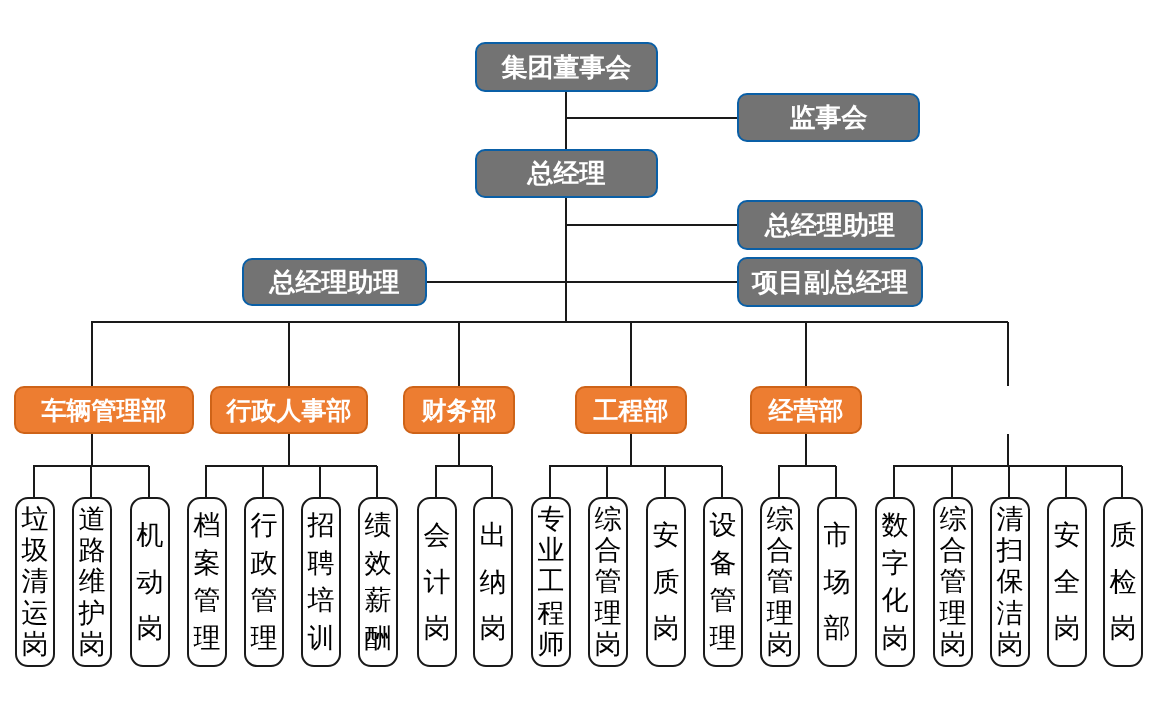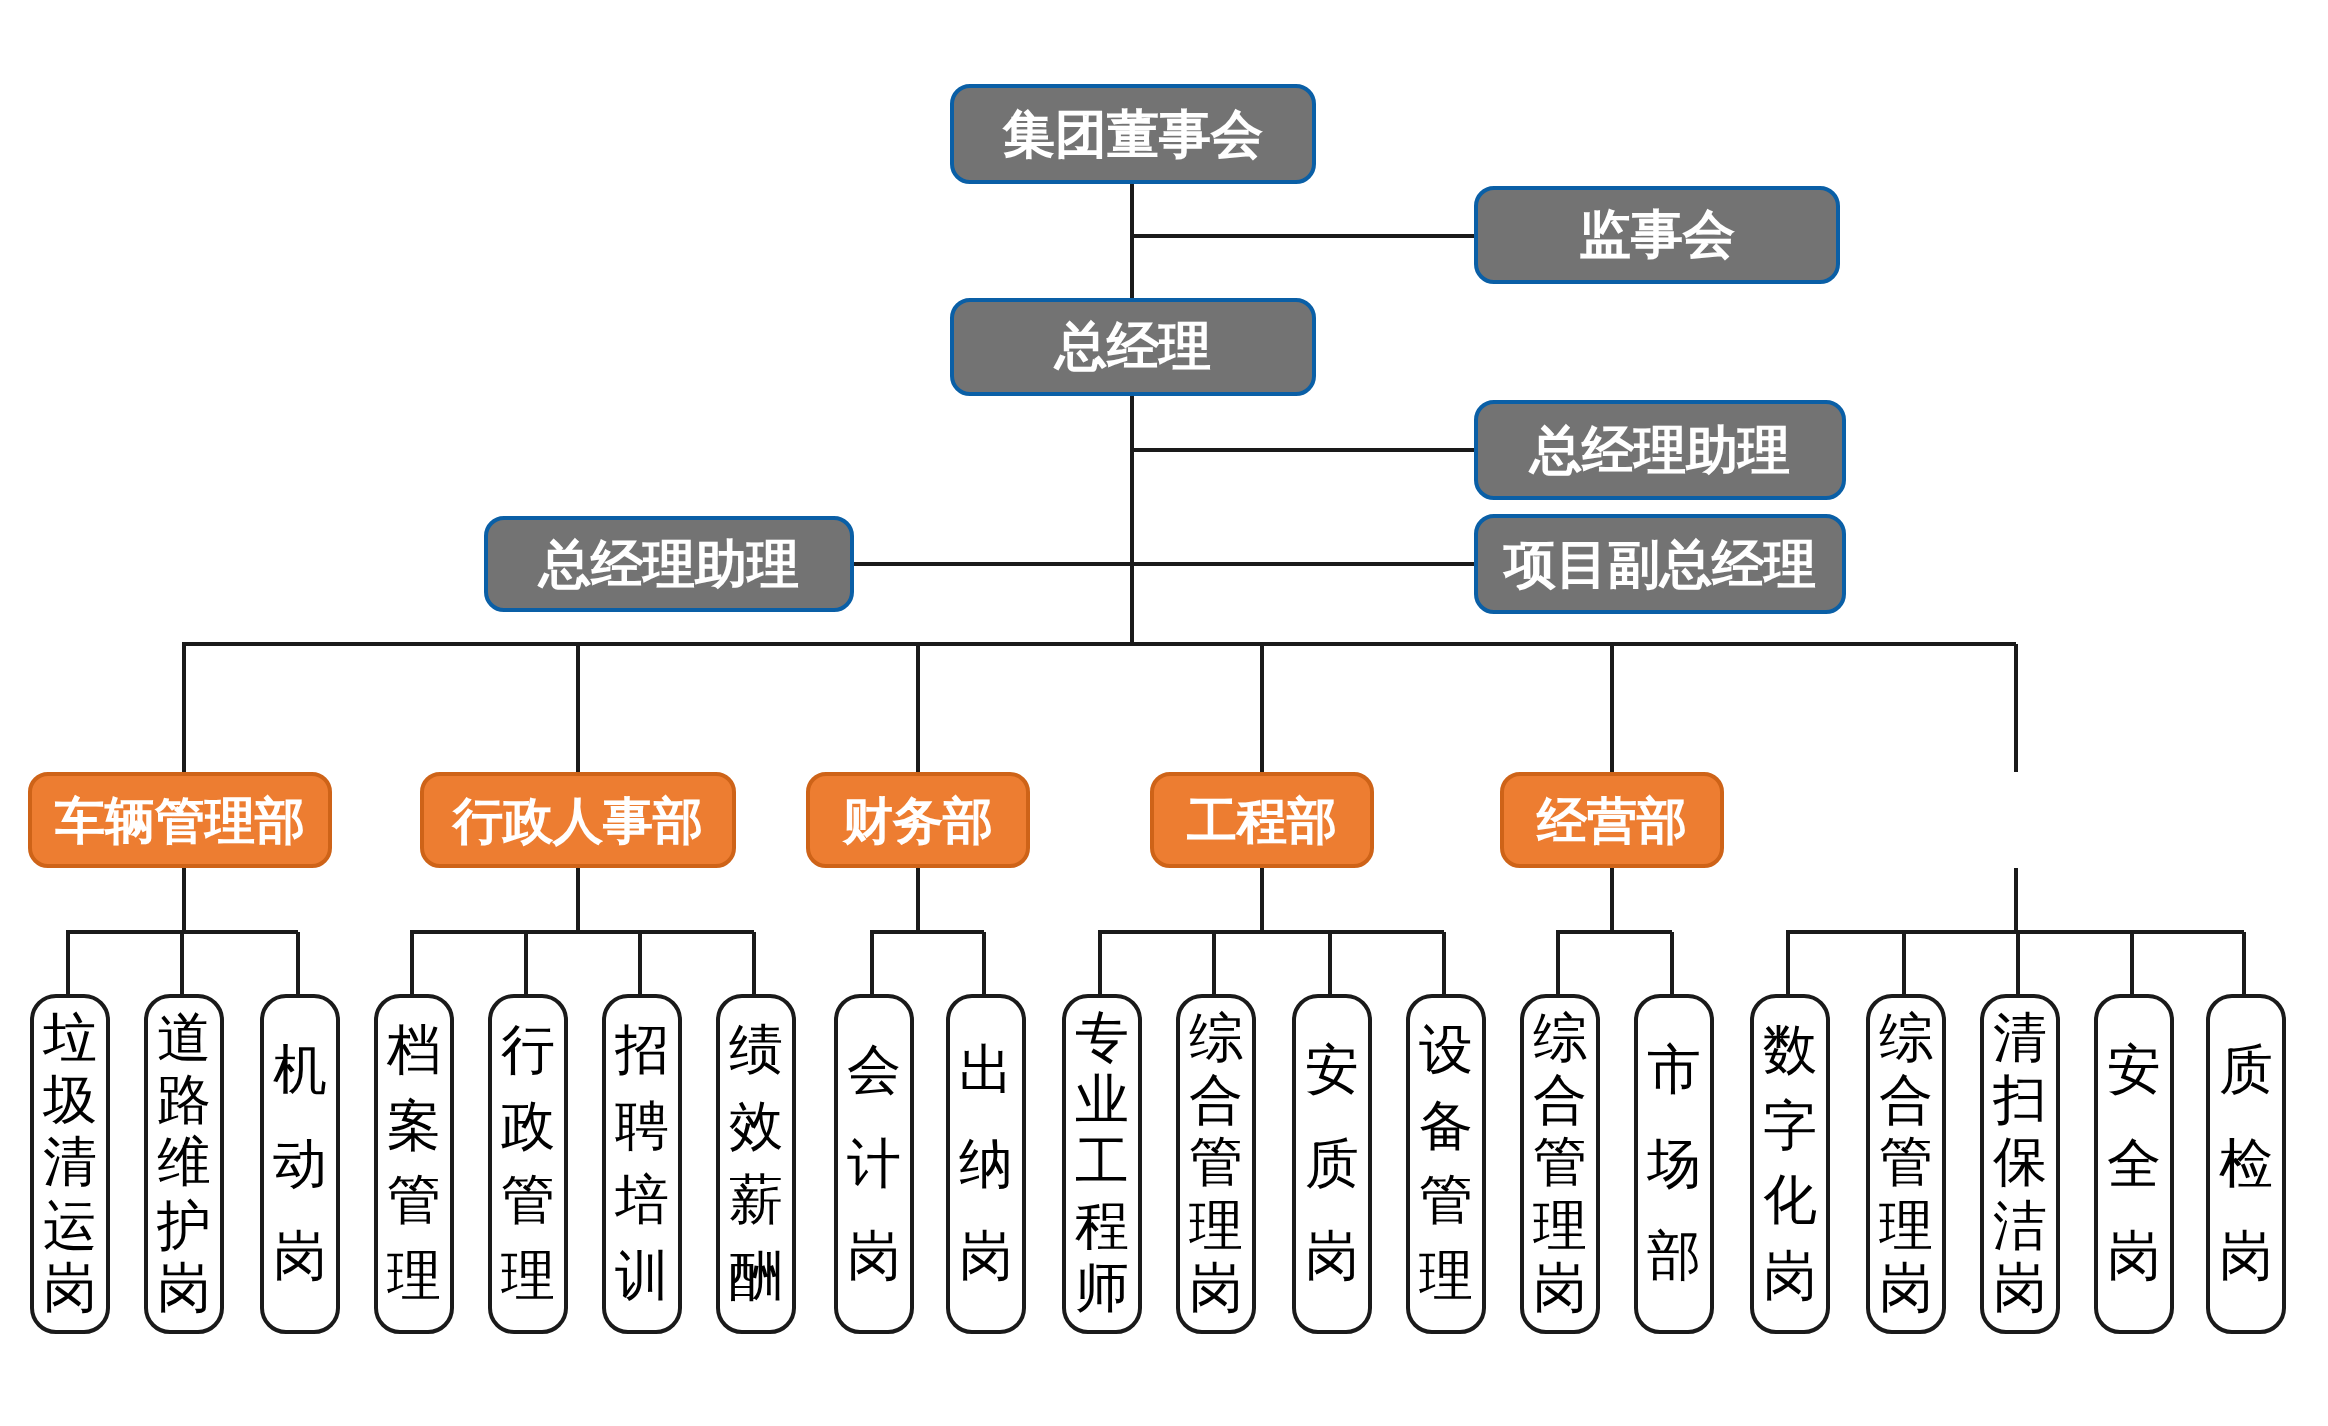--- a/index.html
+++ b/index.html
@@ -118,21 +118,21 @@
   <div class="vline" style="left:1065px; top:466px; height:31px;"></div>
   <div class="vline" style="left:1121px; top:466px; height:31px;"></div>
 
   <div class="node node-blue" style="left:475px; top:42px;  width:183px; height:50px;">集团董事会</div>
   <div class="node node-blue" style="left:475px; top:149px; width:183px; height:49px;">总经理</div>
   <div class="node node-blue" style="left:737px; top:93px;  width:183px; height:49px;">监事会</div>
   <div class="node node-blue" style="left:737px; top:200px; width:186px; height:50px;">总经理助理</div>
   <div class="node node-blue" style="left:737px; top:257px; width:186px; height:50px;">项目副总经理</div>
   <div class="node node-blue" style="left:242px; top:258px; width:185px; height:48px;">总经理助理</div>
 
-  <div class="node node-orange" style="left:14px;  top:386px; width:152px; height:48px;">车辆管理部</div>
+  <div class="node node-orange" style="left:14px;  top:386px; width:180px; height:48px;">车辆管理部</div>
   <div class="node node-orange" style="left:210px; top:386px; width:158px; height:48px;">行政人事部</div>
   <div class="node node-orange" style="left:403px; top:386px; width:112px; height:48px;">财务部</div>
   <div class="node node-orange" style="left:750px; top:386px; width:112px; height:48px;">经营部</div>
   <div class="node node-orange" style="left:575px; top:386px; width:112px; height:48px;">工程部</div>
 
   <div class="leaf vtext" style="left:15px;">
       <span>垃</span>
       <span>圾</span>
       <span>清</span>
       <span>运</span>

